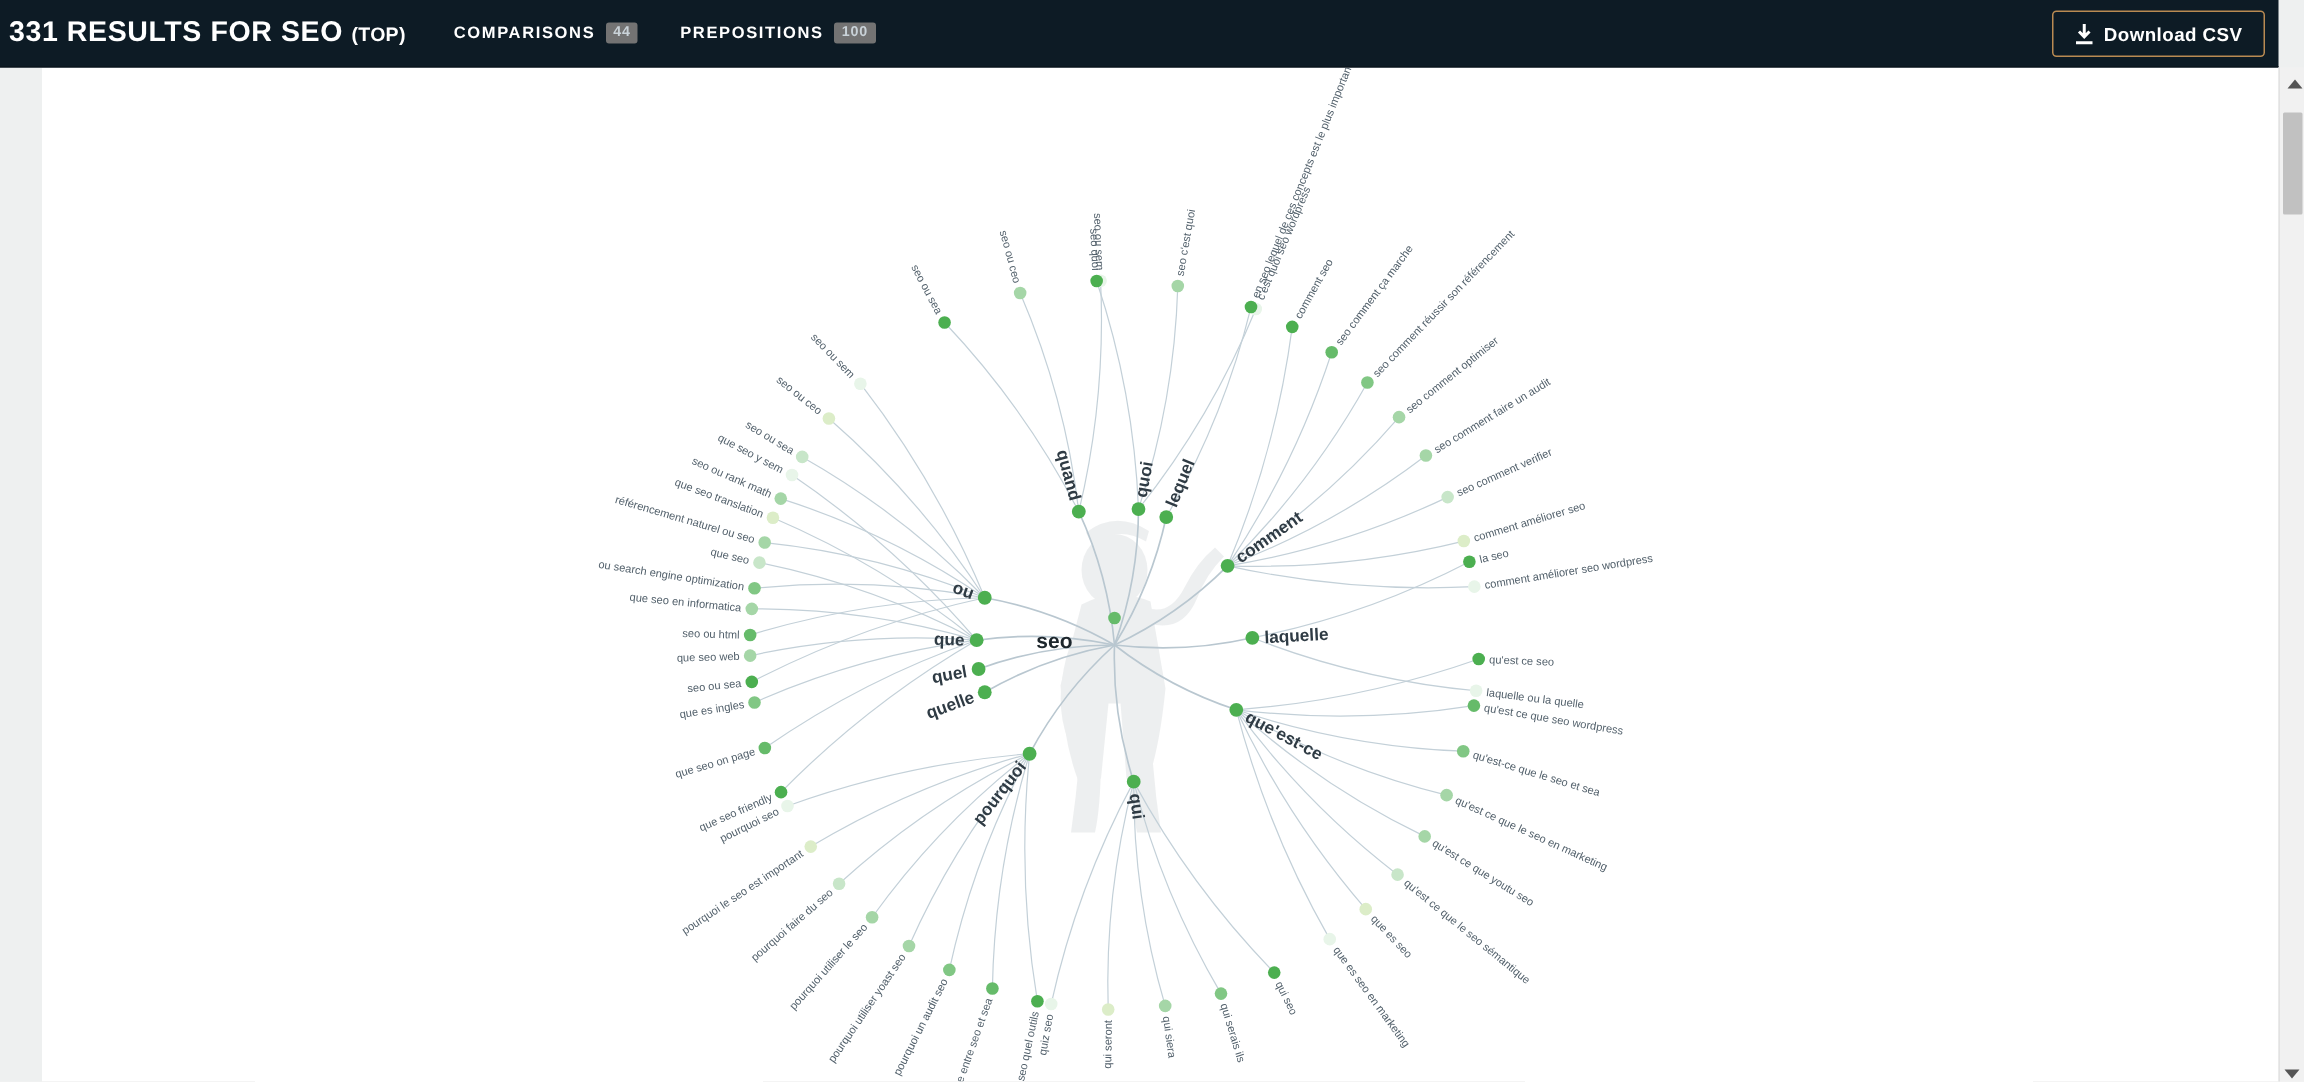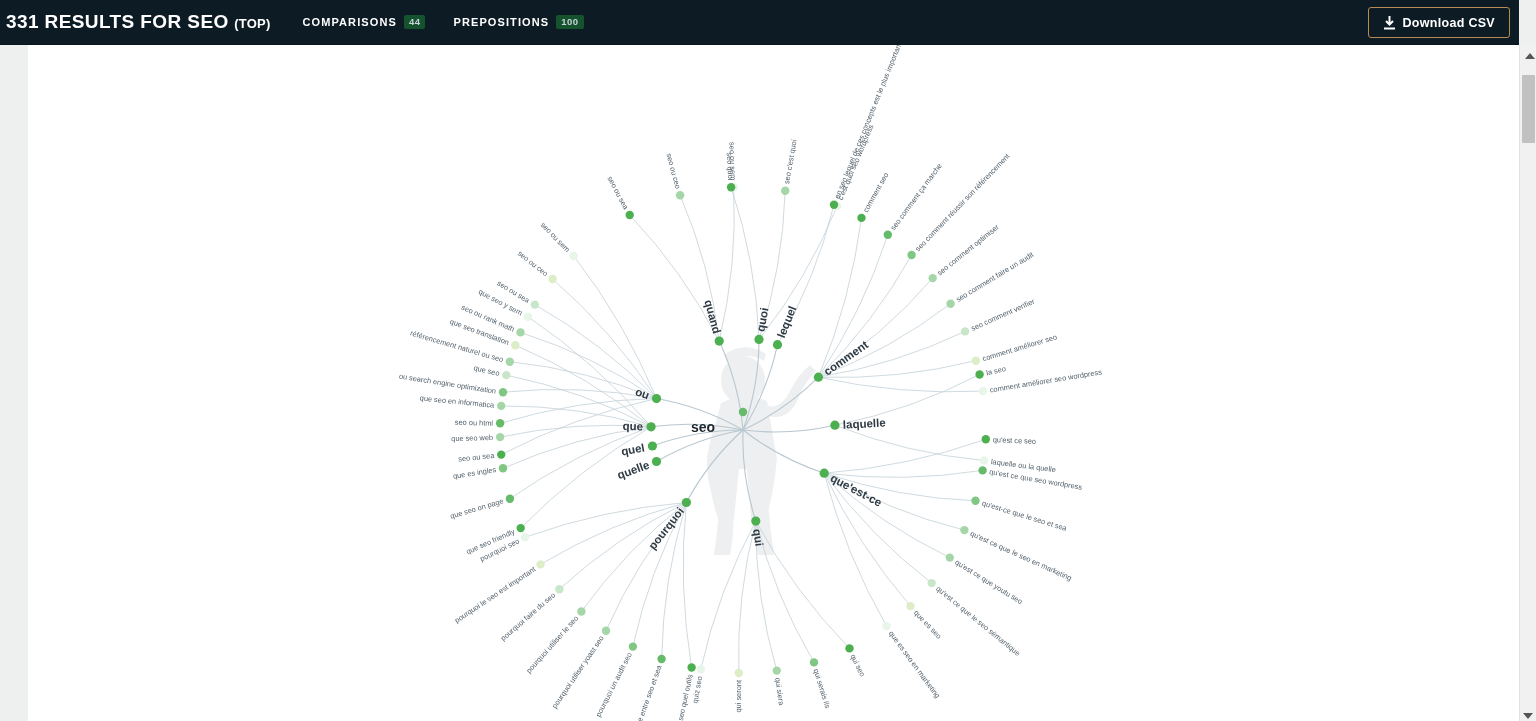--- a/index.html
+++ b/index.html
@@ -47,21 +47,21 @@
   .tab-label {
     color: #ffffff;
     font-size: 11px;
     font-weight: bold;
     letter-spacing: 1.1px;
     white-space: nowrap;
   }
   .tab.active .tab-label { color: #e8a15a; }
   .tab-badge {
     margin-left: 7px;
-    background: #14532d;
+    background: #737373;
     color: #c9d2d8;
     font-size: 9.5px;
     font-weight: bold;
     padding: 2px 5px 2px 5px;
     border-radius: 2px;
     line-height: 1;
     letter-spacing: 0.5px;
   }
   .tab.active .tab-badge { background: #3a4a52; color: #e8c39a; }
   .tab.active .tab-underline {

